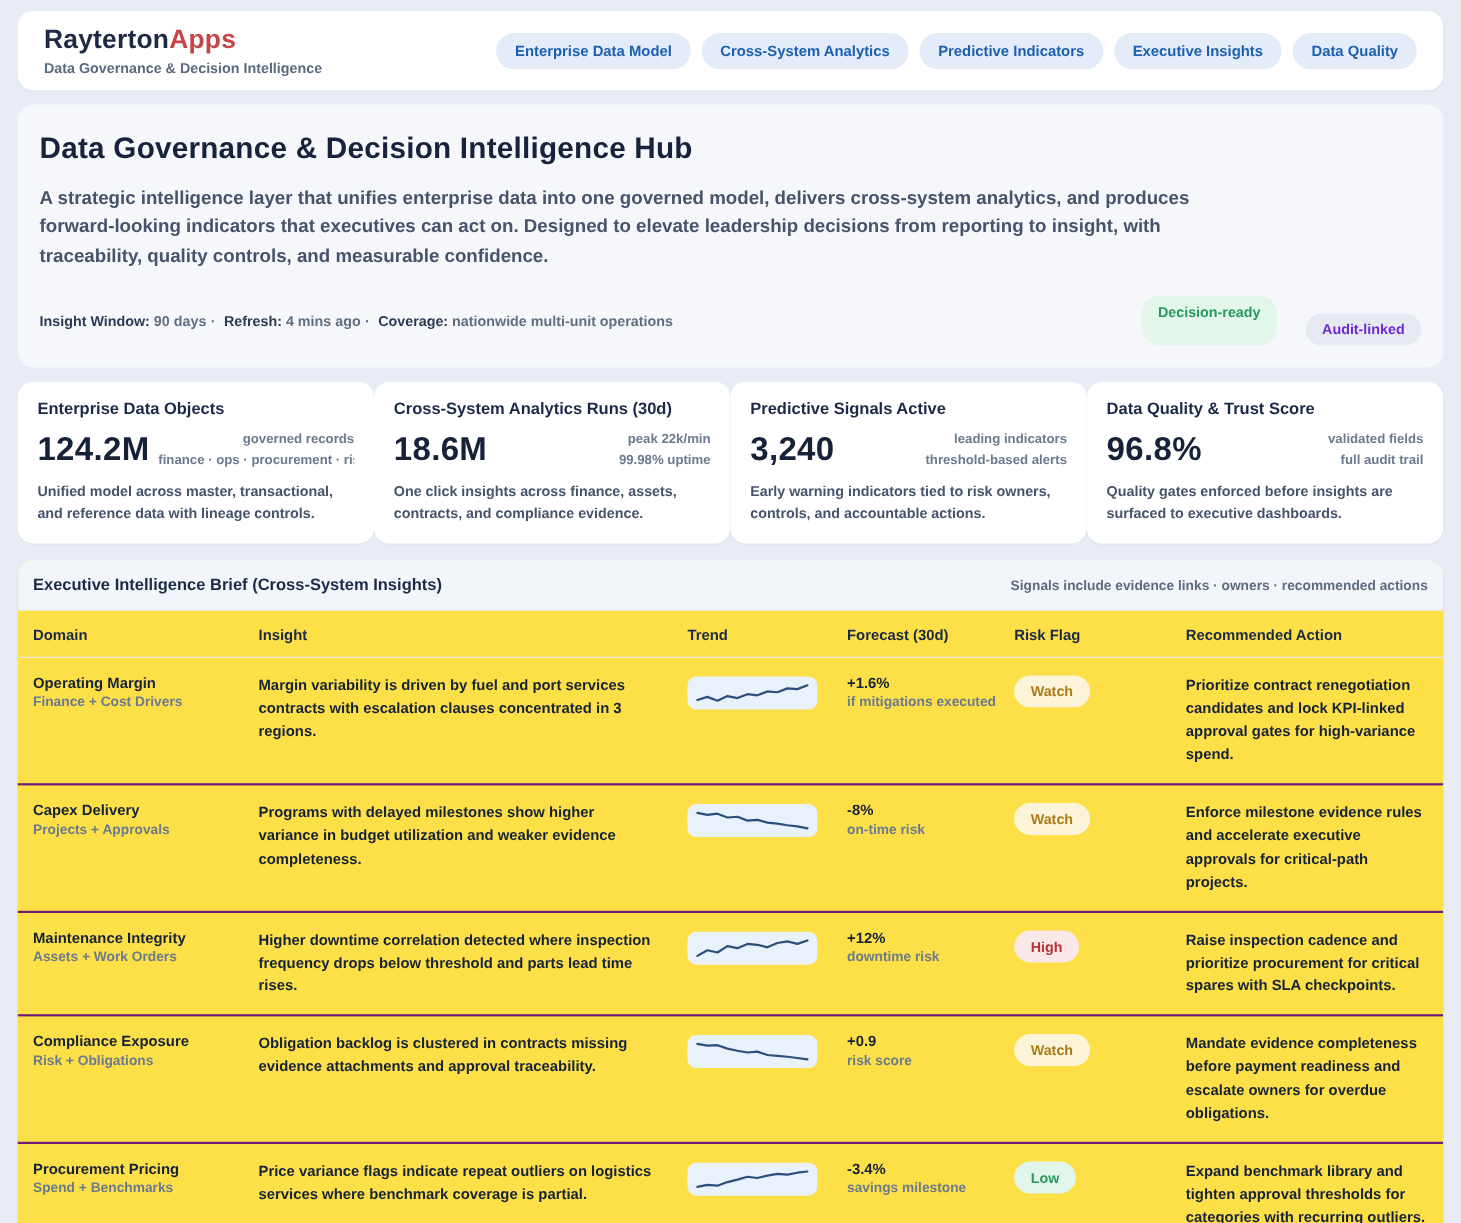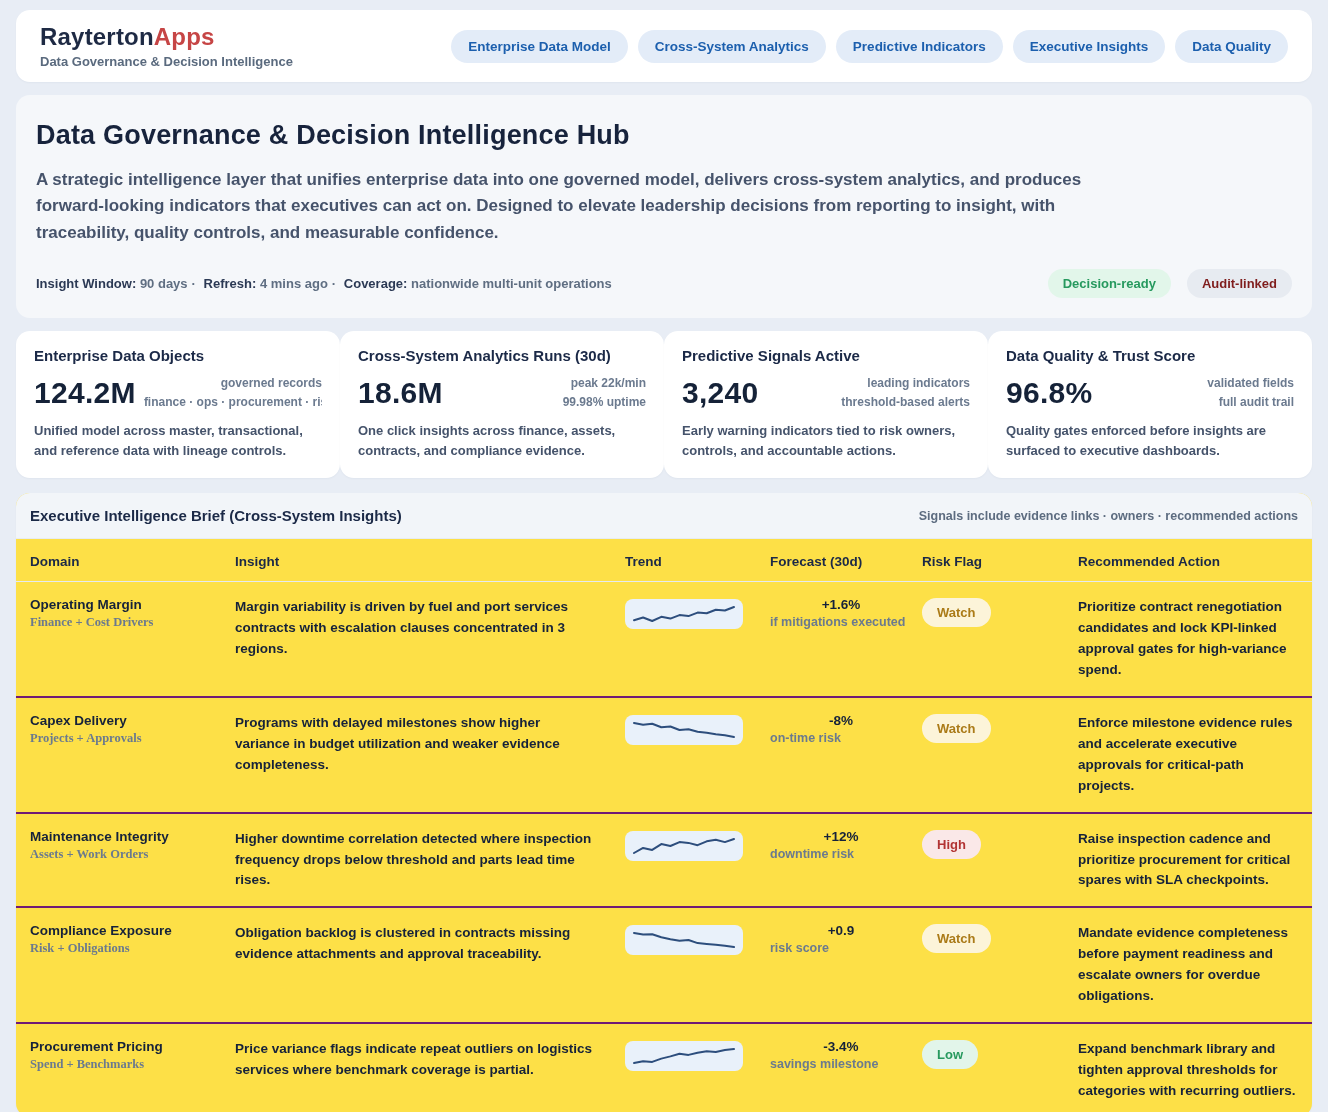--- a/index.html
+++ b/index.html
@@ -35,24 +35,24 @@
   }
   .hero-title { font-size:27px; font-weight:800; color:#17233c; letter-spacing:.2px; }
   .hero-desc {
     margin-top:16px; font-size:17px; font-weight:600; color:#46536b;
     line-height:1.55; max-width:1095px;
   }
   .hero-meta { margin-top:23px; display:flex; justify-content:space-between; align-items:center; }
   .meta-text { font-size:13px; font-weight:700; color:#5f6e82; }
   .meta-text b { color:#2b3954; }
   .meta-sep { padding:0 4px; }
-  .badges { display:flex; gap:16px; }
+  .badges { display:flex; gap:26px; }
   .badge { font-size:13px; font-weight:700; padding:7px 15px; border-radius:16px; white-space:nowrap; }
   .badge.green { background:#e2f6ea; color:#26995e; }
-  .badge.gray  { background:#e7ebf1; color:#7f1d1d; }
+  .badge.gray  { background:#e7ebf1; color:#6d28d9;margin-top:16px; }
 
   
   .stats { margin-top:13px; display:grid; grid-template-columns:repeat(4,1fr); gap:0; }
   .stat-card {
     background:#ffffff; border-radius:14px; padding:16px 18px 18px;
     box-shadow:0 1px 2px rgba(20,40,80,.04); overflow:hidden;
   }
   .stat-title { font-size:15px; font-weight:700; color:#1b2947; }
   .stat-mid { display:flex; justify-content:space-between; align-items:center; margin-top:10px; gap:8px; }
   .stat-value { font-size:30px; font-weight:800; color:#152238; letter-spacing:.3px; white-space:nowrap; }
@@ -73,29 +73,29 @@
   }
   .brief-title { font-size:15px; font-weight:700; color:#1b2947; }
   .brief-note { font-size:12.5px; font-weight:700; color:#5d6c80; }
   .t-grid { display:grid; grid-template-columns:205px 390px 145px 152px 156px 1fr; padding:0 14px; }
   .t-headrow { border-bottom:1px solid #e5eaf0; }
   .t-headrow > div { font-size:13.5px; font-weight:700; color:#1b2947; padding:15px 10px 12px 0; }
   .t-row { border-bottom:2px solid #701a75; }
   .t-row:last-child { border-bottom:none; }
   .t-row > div { padding:15px 10px 15px 0; }
   .cell-domain .d-name { font-size:13.5px; font-weight:700; color:#16223a; }
-  .cell-domain .d-sub { font-size:12.5px; font-weight:700; color:#6b7a8e; margin-top:3px;font-family:Liberation Serif, serif; }
+  .cell-domain .d-sub { font-size:12.5px; font-weight:700; color:#6b7a8e; margin-top:3px; }
   .cell-insight { font-size:13.5px; font-weight:700; color:#16223a; line-height:1.55; padding-right:30px !important; }
   .spark-box {
     width:118px; height:30px; background:#e9f1fa; border-radius:8px;
     display:flex; align-items:center; justify-content:center; margin-top:2px;
   }
   .spark { width:118px; height:30px; display:block; }
   .spark polyline { fill:none; stroke:#2d4e7d; stroke-width:2; stroke-linecap:round; stroke-linejoin:round; }
-  .cell-forecast .f-val { font-size:13.5px; font-weight:700; color:#16223a;text-align:center; }
+  .cell-forecast .f-val { font-size:13.5px; font-weight:700; color:#16223a; }
   .cell-forecast .f-sub { font-size:12.5px; font-weight:700; color:#6b7a8e; margin-top:3px; }
   .risk-pill {
     display:inline-block; font-size:13px; font-weight:700;
     padding:7px 15px; border-radius:17px; margin-top:1px;
   }
   .risk-pill[data-level="watch"] { background:#fcf4d9; color:#ab7b18; }
   .risk-pill[data-level="high"]  { background:#fae8e8; color:#b23434; }
   .risk-pill[data-level="low"]   { background:#e2f5ea; color:#27995e; }
   .cell-action { font-size:13.5px; font-weight:700; color:#16223a; line-height:1.55; padding-right:0 !important; }
 </style>

